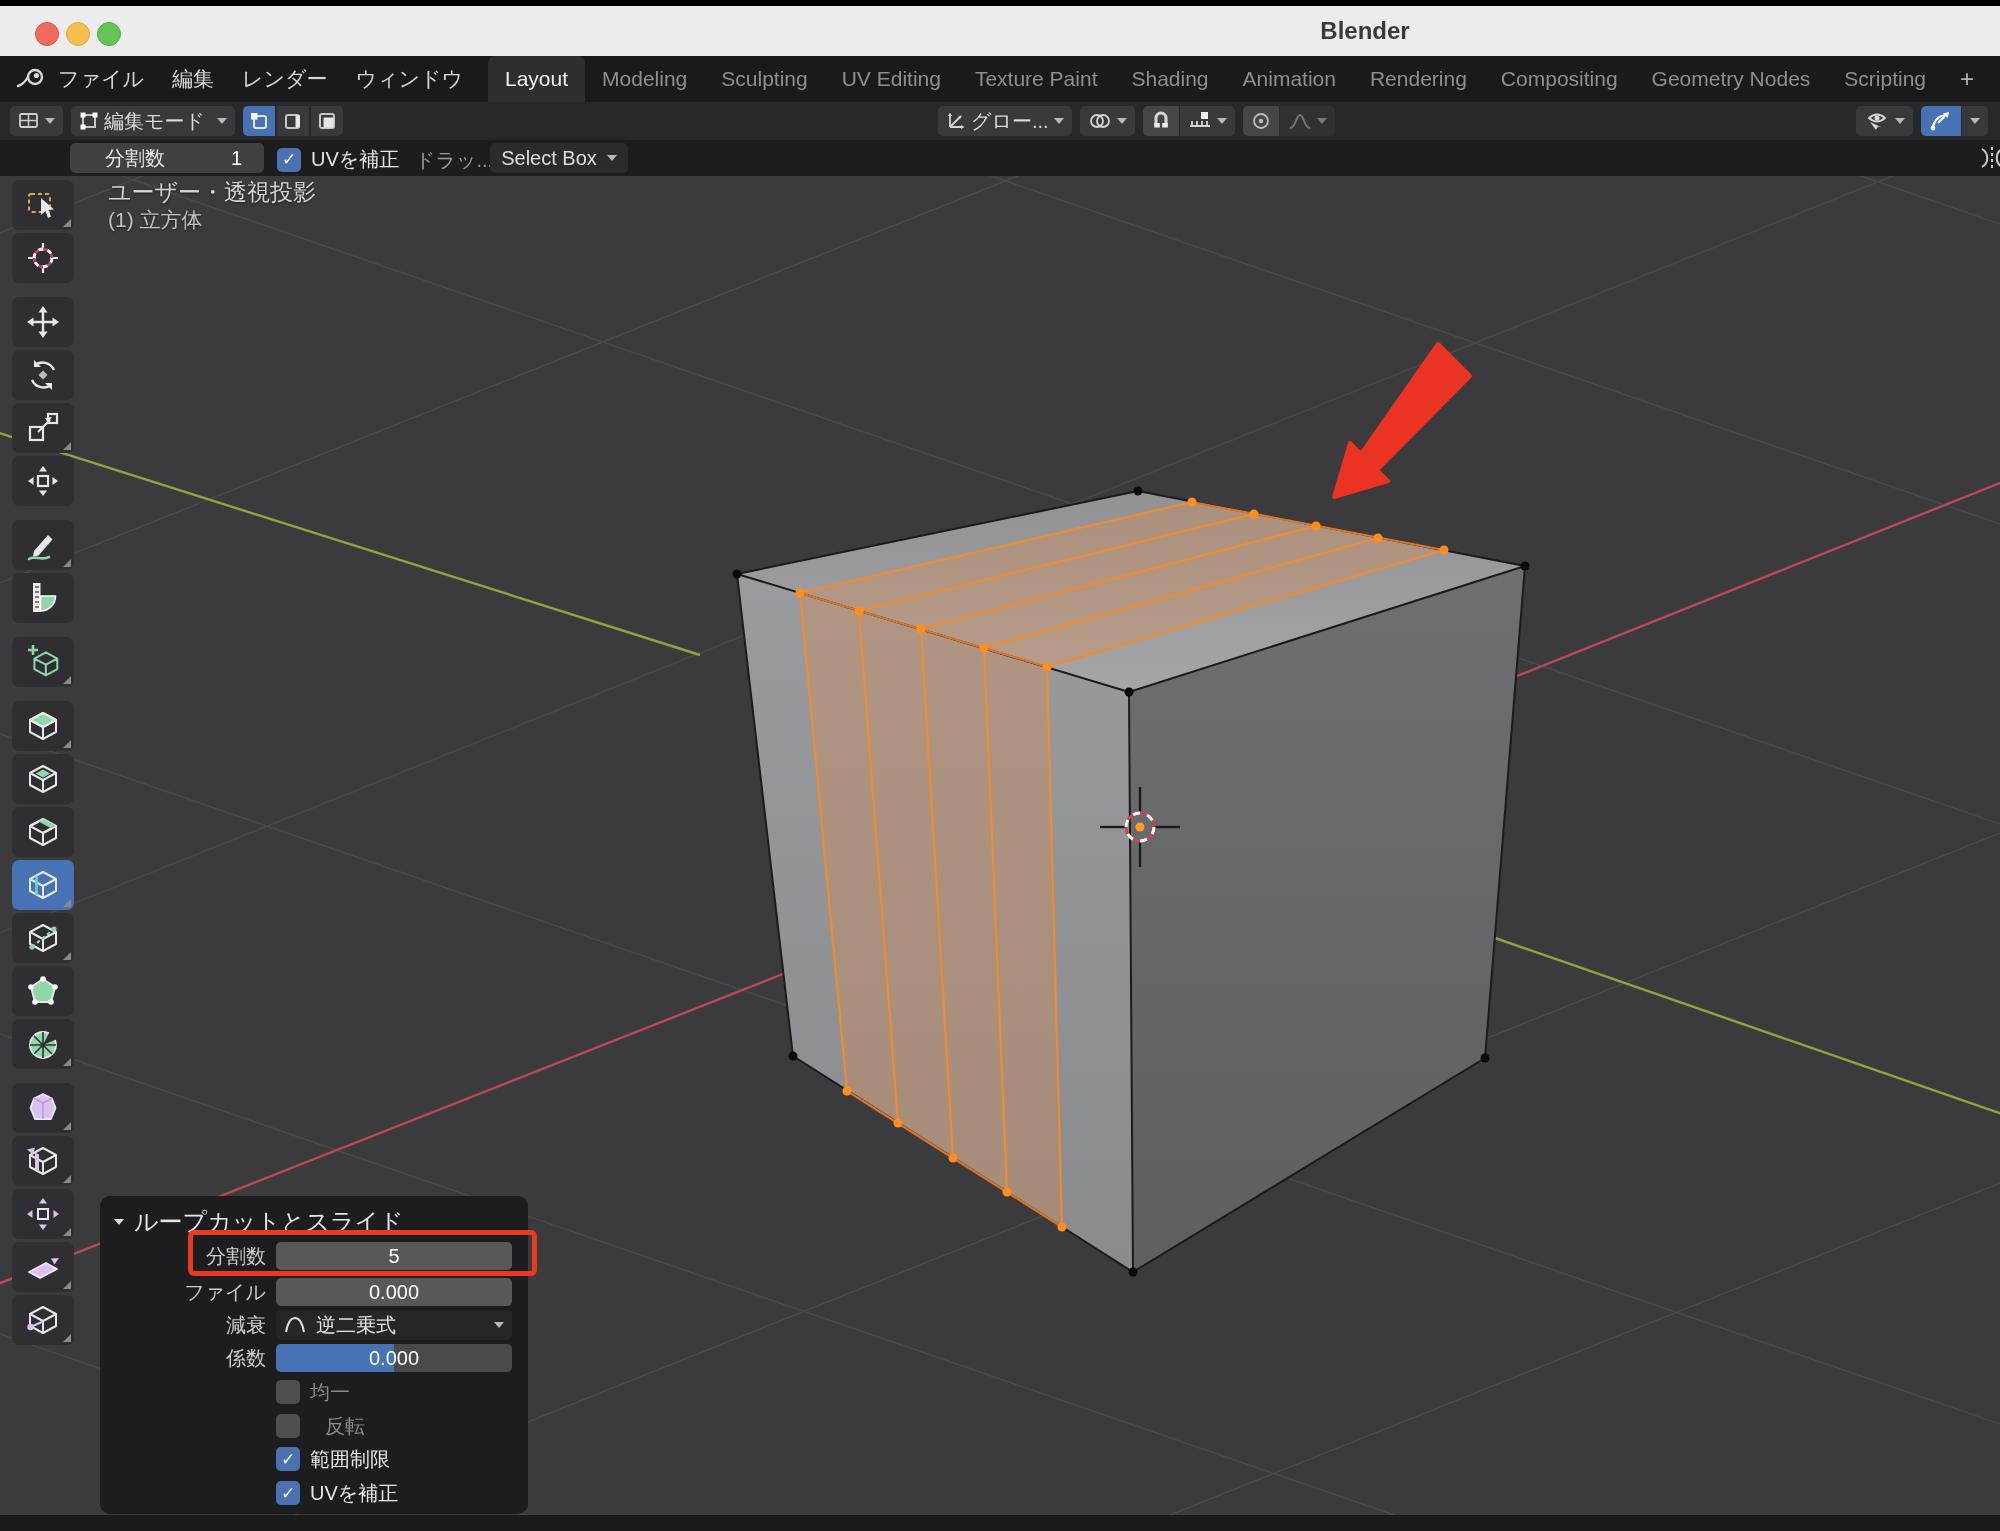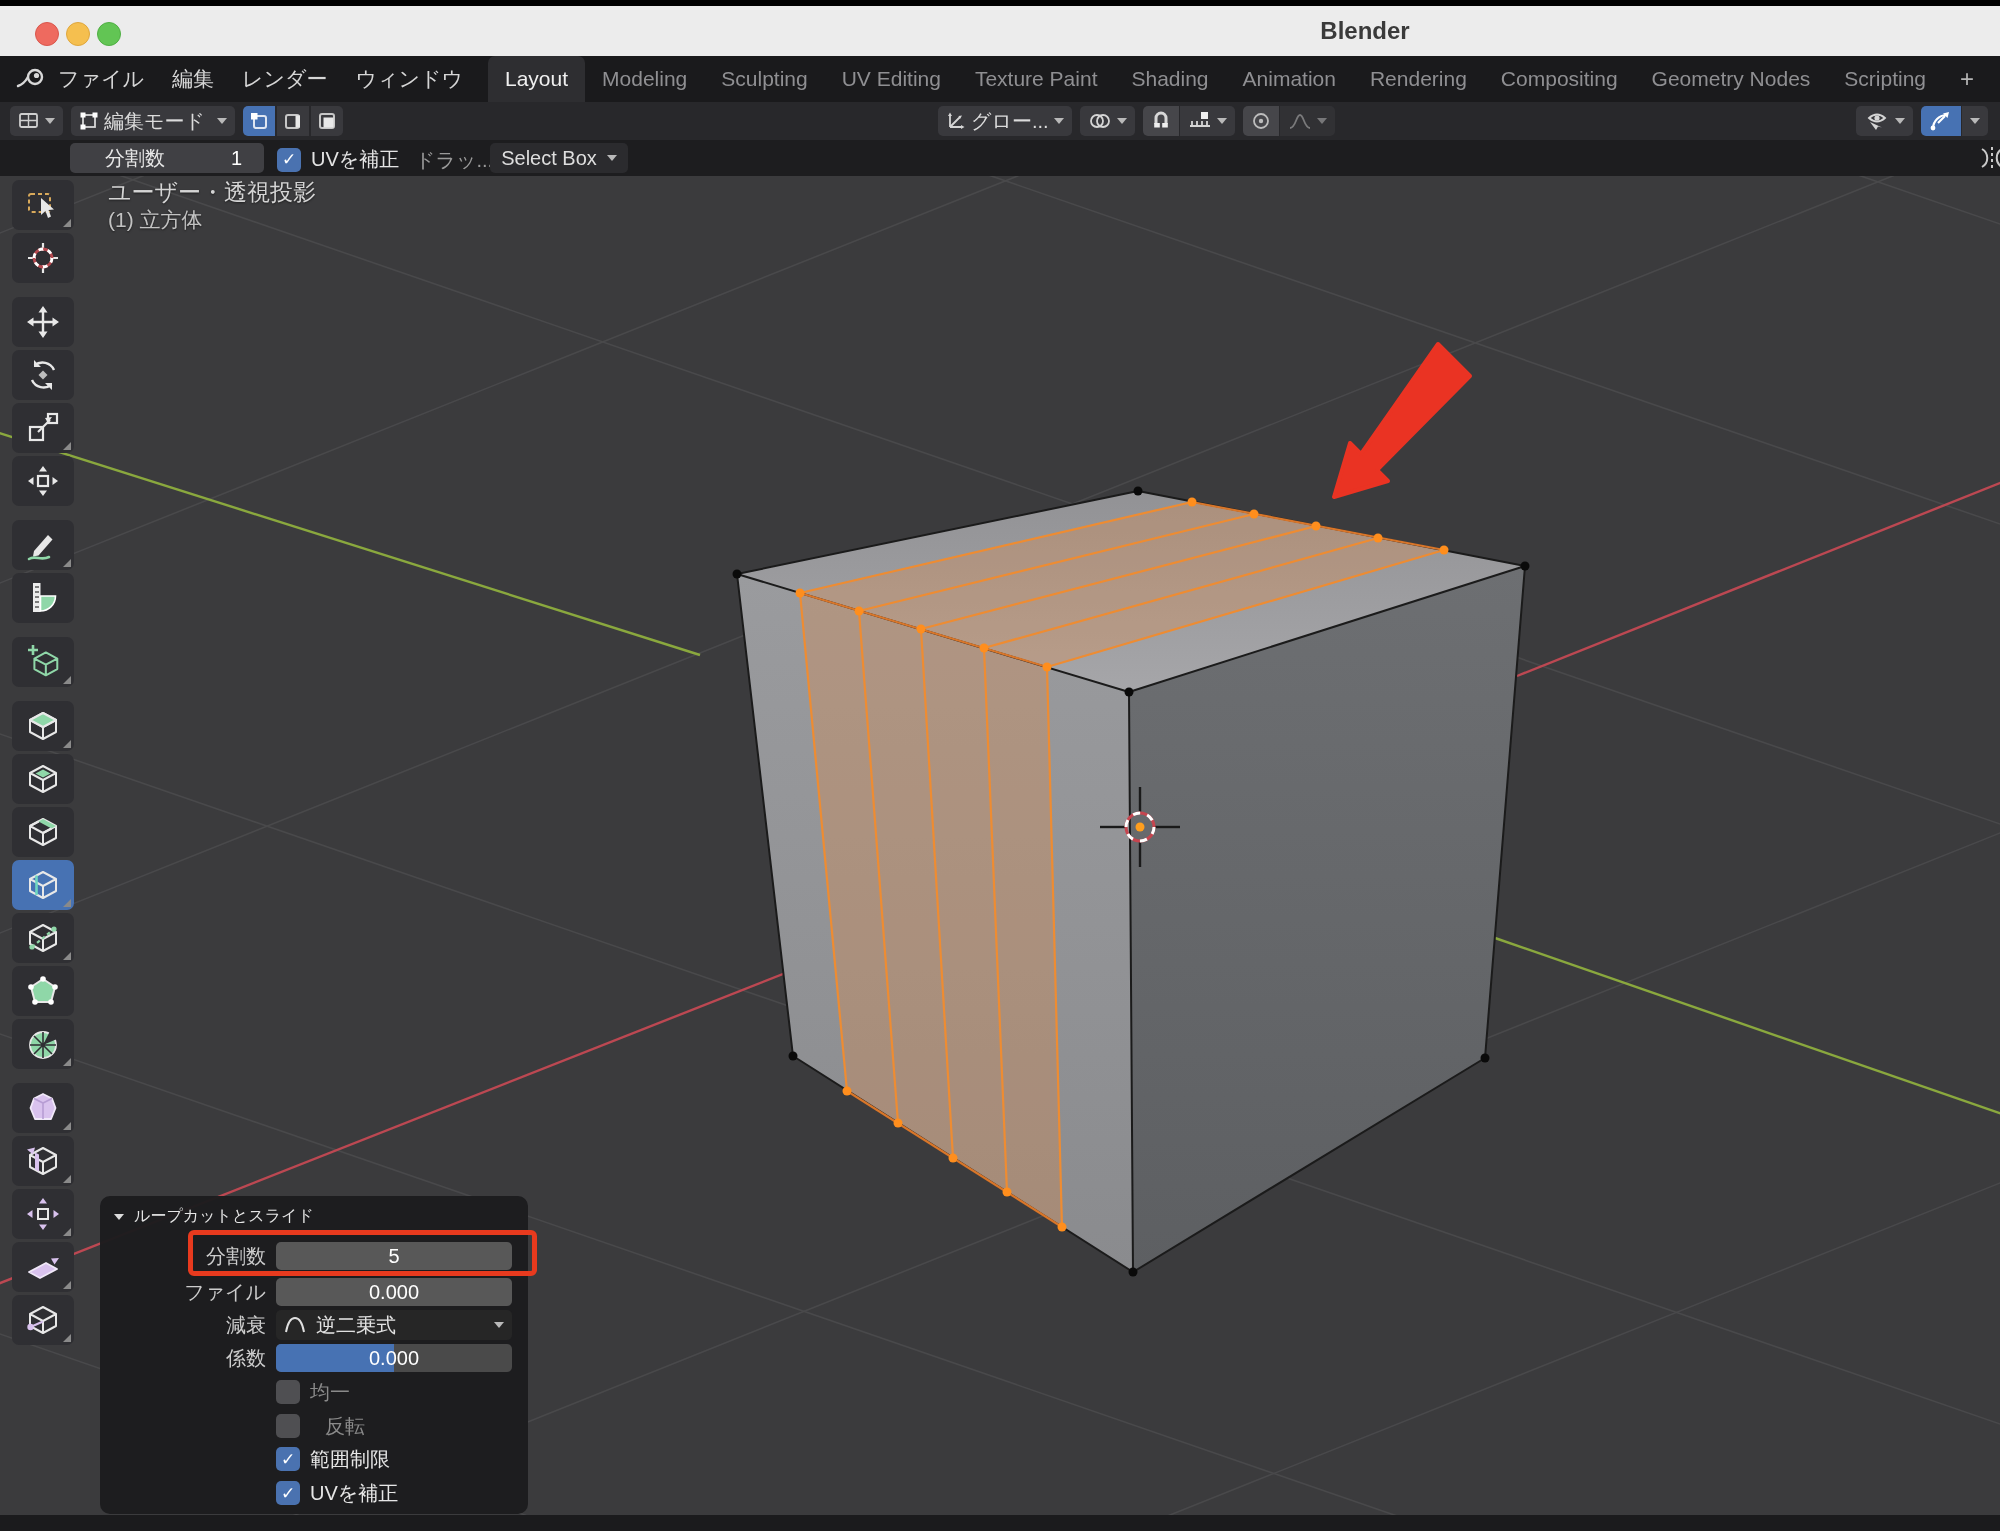--- a/index.html
+++ b/index.html
@@ -50,21 +50,21 @@
   
   .toolbtn{position:absolute;left:12px;width:62px;height:50px;background:#2f2f33;border-radius:7px;
            display:flex;align-items:center;justify-content:center;}
   .toolbtn.active{background:#4772b3;}
   .subtri{position:absolute;right:3px;bottom:3px;width:0;height:0;
           border-left:8px solid transparent;border-bottom:8px solid #8a8a8a;}
   
   #op-panel{left:100px;top:1196px;width:428px;height:318px;background:rgba(28,28,30,0.97);
             border-radius:10px;color:#ddd;}
   #op-header{position:absolute;left:14px;top:10px;display:flex;align-items:center;gap:10px;
-             font-size:16px;color:#e6e6e6;}
+             font-size:24px;color:#e6e6e6;}
   .prow{position:absolute;left:0;width:428px;height:28px;}
   .plabel{position:absolute;left:0;width:166px;text-align:right;font-size:20px;color:#cccccc;line-height:28px;}
   .pfield{position:absolute;left:176px;width:236px;height:28px;border-radius:5px;background:#585858;
           text-align:center;line-height:28px;font-size:20px;color:#fff;}
   #falloff-dd{background:#262626;display:flex;align-items:center;padding:0 8px;box-sizing:border-box;
               text-align:left;color:#e2e2e2;}
   #factor-slider{background:#4a4a4a;overflow:hidden;}
   #factor-fill{position:absolute;left:0;top:0;width:50%;height:100%;background:#4772b3;}
   #factor-val{position:relative;z-index:1;}
   .pcheck{position:absolute;left:176px;display:flex;align-items:center;gap:10px;height:24px;}

